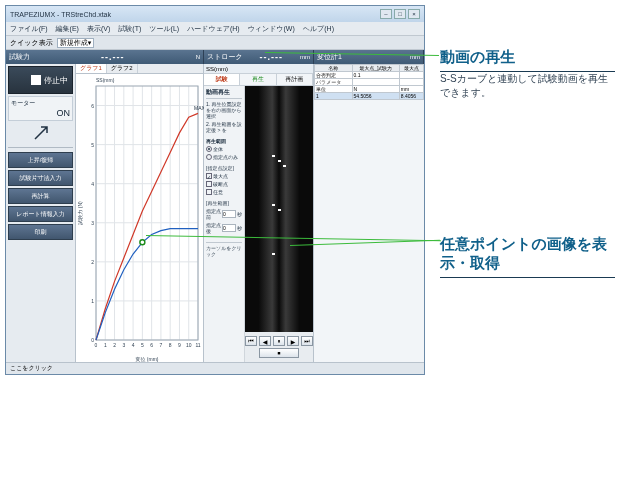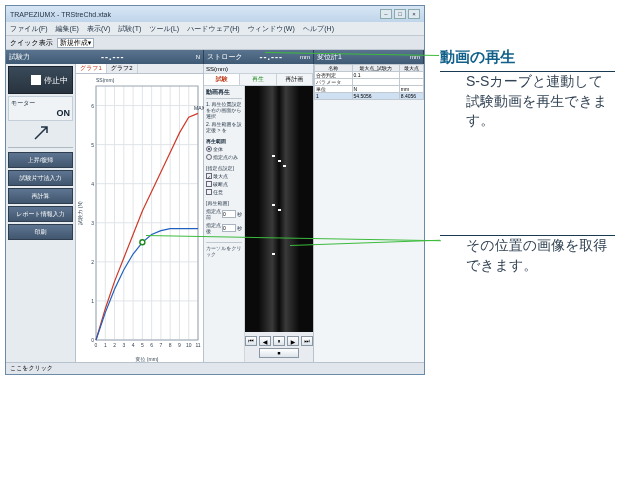--- a/index.html
+++ b/index.html
@@ -102,21 +102,21 @@
   }
   .stopbtn .sq { width: 10px; height: 10px; background: #fff; }
   .infobox {
     background: #f0f3f6;
     border: 1px solid #c4ced8;
     padding: 2px;
     font-size: 6px;
     color: #234;
   }
   .infobox .big { font-size: 9px; font-weight: bold; }
-  .onind { font-size: 9px; font-weight: bold; text-align: right; color: #123;}
+  .onind { font-size: 9px; font-weight: normal; text-align: right; color: #123;}
   .divider { height:1px; background:#b0bac4; margin:2px 0;}
   .sidebtn {
     height: 16px;
     background: linear-gradient(#5e7592,#41566e);
     border: 1px solid #2e3e4e;
     color: #fff;
     font-size: 6px;
     display: flex; align-items: center; justify-content: center;
   }
   .chartpanel {
@@ -163,21 +163,21 @@
   .datatable{ font-size:5px; border-collapse:collapse; width:100%;}
   .datatable th,.datatable td{ border:1px solid #c0c8d0; padding:0 1px; background:#fff;}
   .datatable th{ background:#e8ecf0; font-weight:normal;}
   .datatable .sel td{ background:#cfe0f2;}
   .footer{ height:12px; background:#e0e6ec; border-top:1px solid #b8c2cc; font-size:6px; display:flex;align-items:center;padding:0 4px;}
 
   
   .anno { position:absolute; font-size:12px; color:#1a3a52; }
   .anno .hline { height:1px; background:#1a3a52; }
   .anno h3 { color:#10608a; font-size:15px; font-weight:bold; margin-bottom:4px;}
-  .anno p { font-size:14px; color:#345; line-height:1.4;margin-left:26px;}
+  .anno p { font-size:10px; color:#345; line-height:1.4;}
   .callout-line{ position:absolute; background:#3cbb3c; height:1px; transform-origin:left center;}
 </style>
 </head>
 <body>
 
 <div class="app">
 
   <div class="titlebar">
     <span class="title">TRAPEZIUMX - TRStreChd.xtak</span>
     <div class="winbtns">
@@ -412,19 +412,19 @@
     <span>ここをクリック</span>
   </div>
 </div>
 
 <div class="anno" style="left:440px;top:48px;width:175px">
   <h3>動画の再生</h3>
   <div class="hline"></div>
   <p>S-Sカーブと連動して試験動画を再生できます。</p>
 </div>
 <div class="anno" style="left:440px;top:235px;width:175px">
+  <h3>任意ポイントの画像を表示・取得</h3>
   <div class="hline"></div>
-  <p>その位置の画像を取得できます。</p>
 </div>
 
 <div class="callout-line" style="left:265px;top:52px;width:174px;transform:rotate(1deg)"></div>
 <div class="callout-line" style="left:146px;top:235px;width:295px;transform:rotate(1deg)"></div>
 <div class="callout-line" style="left:290px;top:245px;width:150px;transform:rotate(-2deg)"></div>
 
 </body></html>

